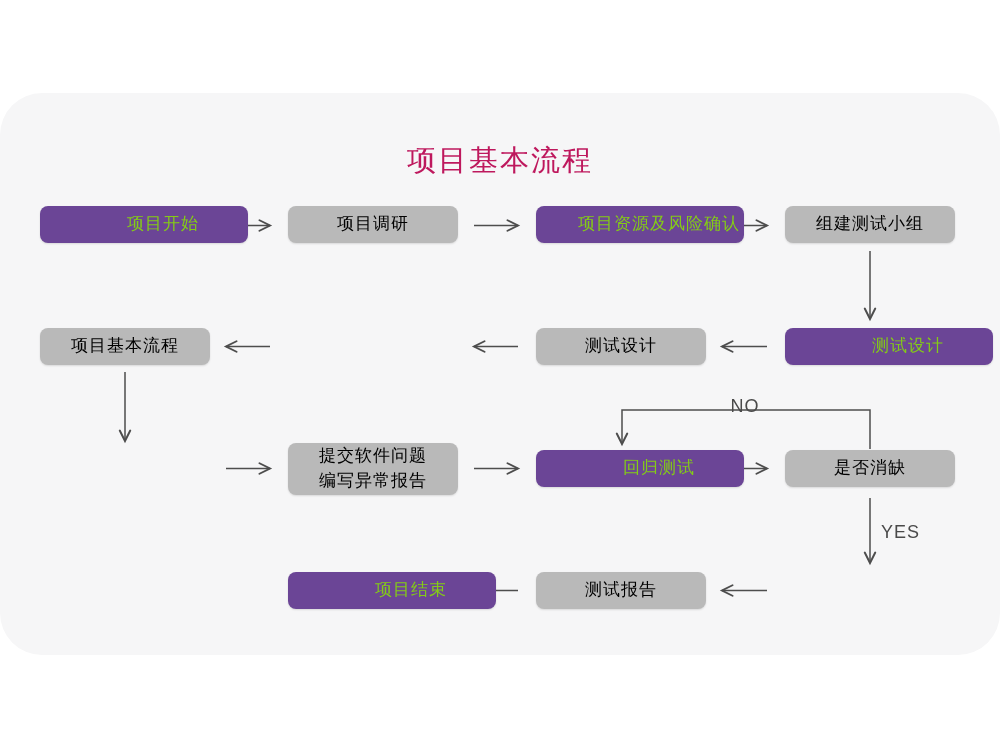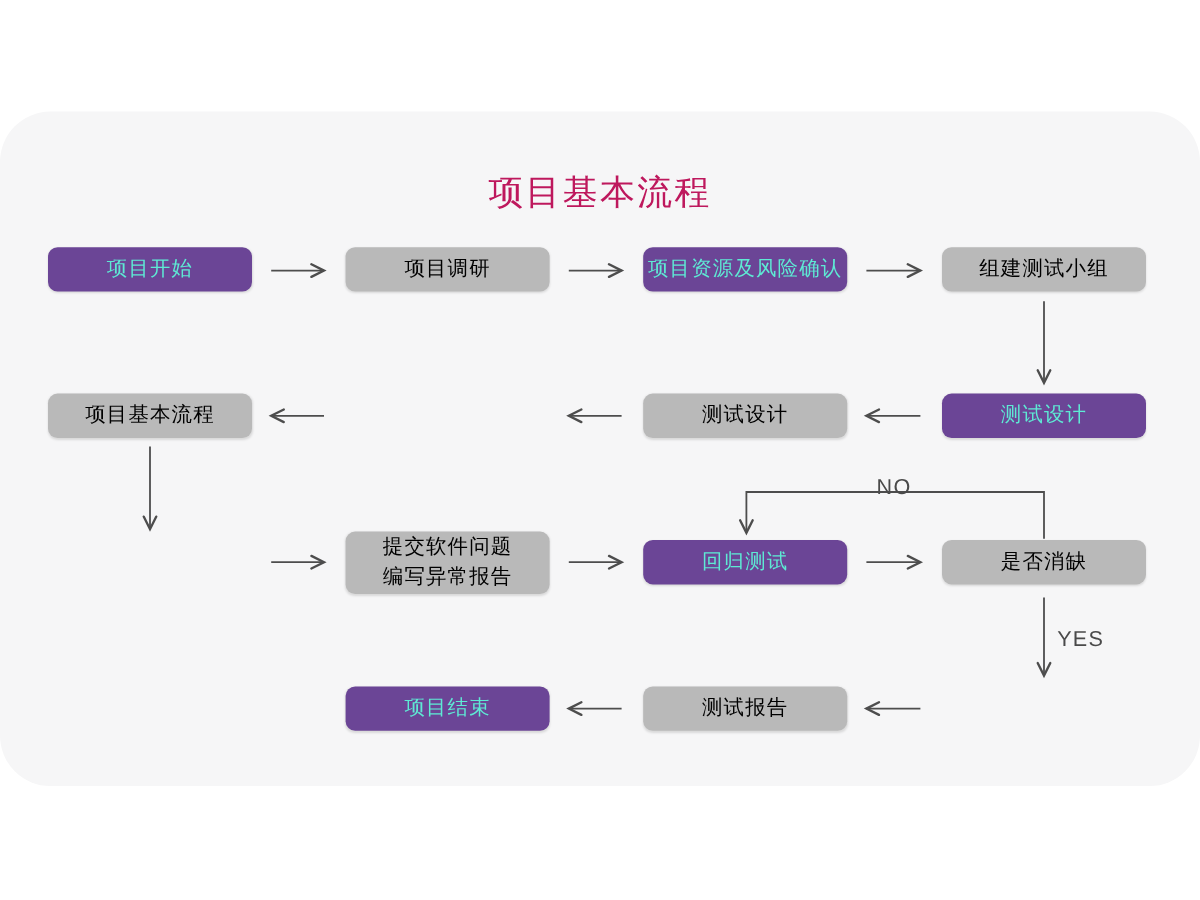--- a/index.html
+++ b/index.html
@@ -8,21 +8,21 @@
   .card{position:absolute;left:0;top:93px;width:1000px;height:562px;background:#f6f6f7;
         border-radius:42px;}
   .title{position:absolute;left:0;top:141px;width:1000px;text-align:center;
          font-size:29px;letter-spacing:2px;color:#be185d;font-weight:500;}
   .connectors{position:absolute;left:0;top:0;}
   .node{position:absolute;width:170px;height:37px;border-radius:8px;
         display:flex;align-items:center;justify-content:center;
         font-size:17px;letter-spacing:1px;text-align:center;white-space:pre-line;line-height:1.45;
         box-shadow:0 1px 2px rgba(0,0,0,0.12);}
   .node.tall{height:52px;}
-  .purple{background:#6b4596;color:#5eead4;}
+  .purple{background:#6b4596;color:#84cc16;padding-left:38px;}
   .gray{background:#b9b9b9;color:#000000;}
   .branch-label{position:absolute;font-size:18px;color:#4a4a4a;letter-spacing:1px;}
   .label-no{left:700px;top:396px;width:90px;text-align:center;}
   .label-yes{left:881px;top:522px;}
 </style>
 </head>
 <body>
 
 <div class="page">
   <div class="card"></div>

